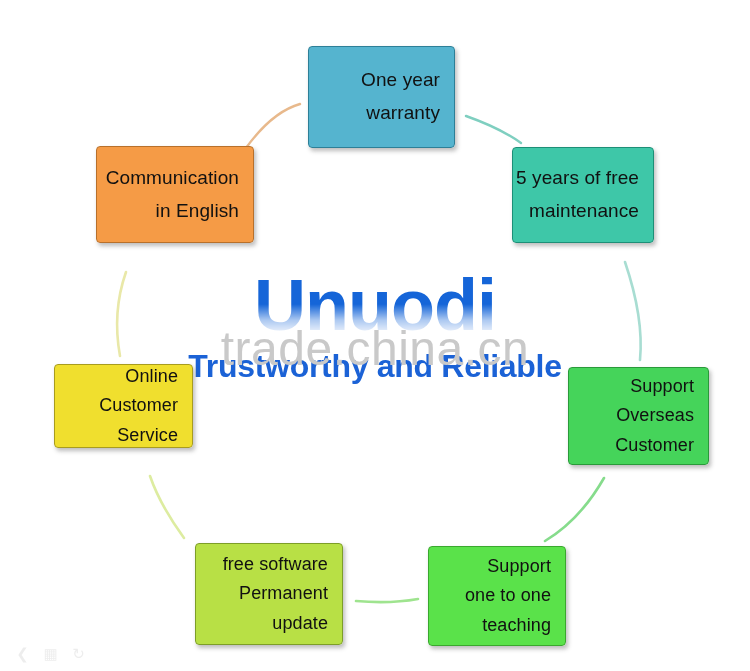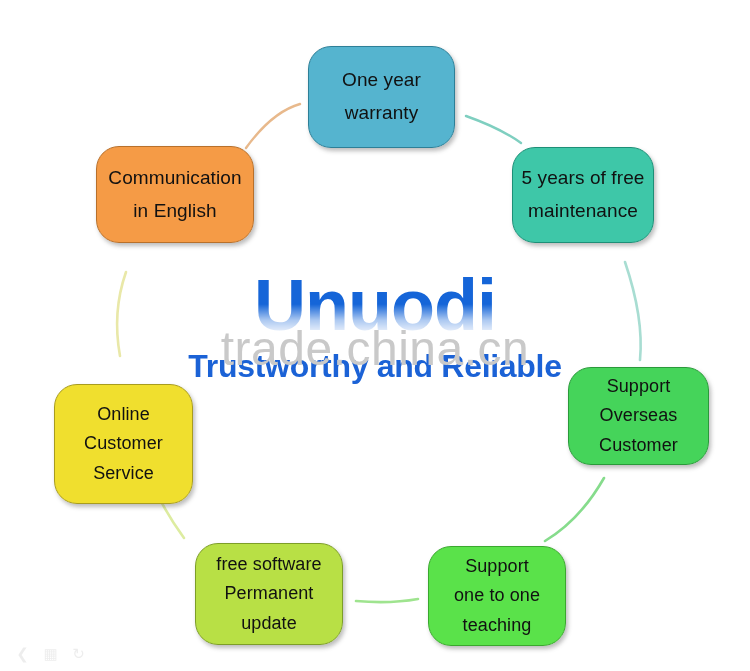--- a/index.html
+++ b/index.html
@@ -21,25 +21,25 @@
     position: absolute;
     left: 0;
     top: 0;
     width: 750px;
     height: 671px;
     pointer-events: none;
   }
   .node {
     position: absolute;
     box-sizing: border-box;
-    border-radius: 23px;
+    border-radius: 4px;
     display: flex;
     flex-direction: column;
     justify-content: center;
-    align-items: center;
+    align-items: flex-end;
     padding: 20px 14px;
     color: #111111;
     font-size: 19px;
     line-height: 1.72;
     letter-spacing: 0.1px;
     box-shadow: 2px 3px 4px rgba(90,90,90,0.40);
     z-index: 4;
   }
   .node .ln {
     display: block;
@@ -151,21 +151,21 @@
       <div class="node" style="left: 428px; top: 546px; width: 138px; height: 100px; background: linear-gradient(rgb(90, 226, 74) 0%, rgb(90, 226, 74) 62%, rgb(90, 226, 74) 100%); border: 1.5px solid rgb(58, 168, 46); font-size: 18px; line-height: 1.62;">
         <span class="ln">Support</span>
         <span class="ln">one to one</span>
         <span class="ln">teaching</span>
       </div>
       <div class="node" style="left: 195px; top: 543px; width: 148px; height: 102px; background: linear-gradient(rgb(184, 224, 69) 0%, rgb(184, 224, 69) 62%, rgb(184, 224, 69) 100%); border: 1.5px solid rgb(125, 158, 40); font-size: 18px; line-height: 1.62;">
         <span class="ln">free software</span>
         <span class="ln">Permanent</span>
         <span class="ln">update</span>
       </div>
-      <div class="node" style="left: 54px; top: 384px; width: 139px; height: 120px; background: linear-gradient(rgb(240, 223, 46) 0%, rgb(240, 223, 46) 62%, rgb(240, 223, 46) 100%); border: 1.5px solid rgb(168, 156, 31); font-size: 18px; line-height: 1.62;">
+      <div class="node" style="left: 54px; top: 364px; width: 139px; height: 84px; background: linear-gradient(rgb(240, 223, 46) 0%, rgb(240, 223, 46) 62%, rgb(240, 223, 46) 100%); border: 1.5px solid rgb(168, 156, 31); font-size: 18px; line-height: 1.62;">
         <span class="ln">Online</span>
         <span class="ln">Customer</span>
         <span class="ln">Service</span>
       </div>
       <div class="node" style="left: 96px; top: 146px; width: 158px; height: 97px; background: linear-gradient(rgb(245, 155, 70) 0%, rgb(245, 155, 70) 62%, rgb(245, 155, 70) 100%); border: 1.5px solid rgb(184, 112, 43);">
         <span class="ln">Communication</span>
         <span class="ln">in English</span>
       </div>
     </div>
 

